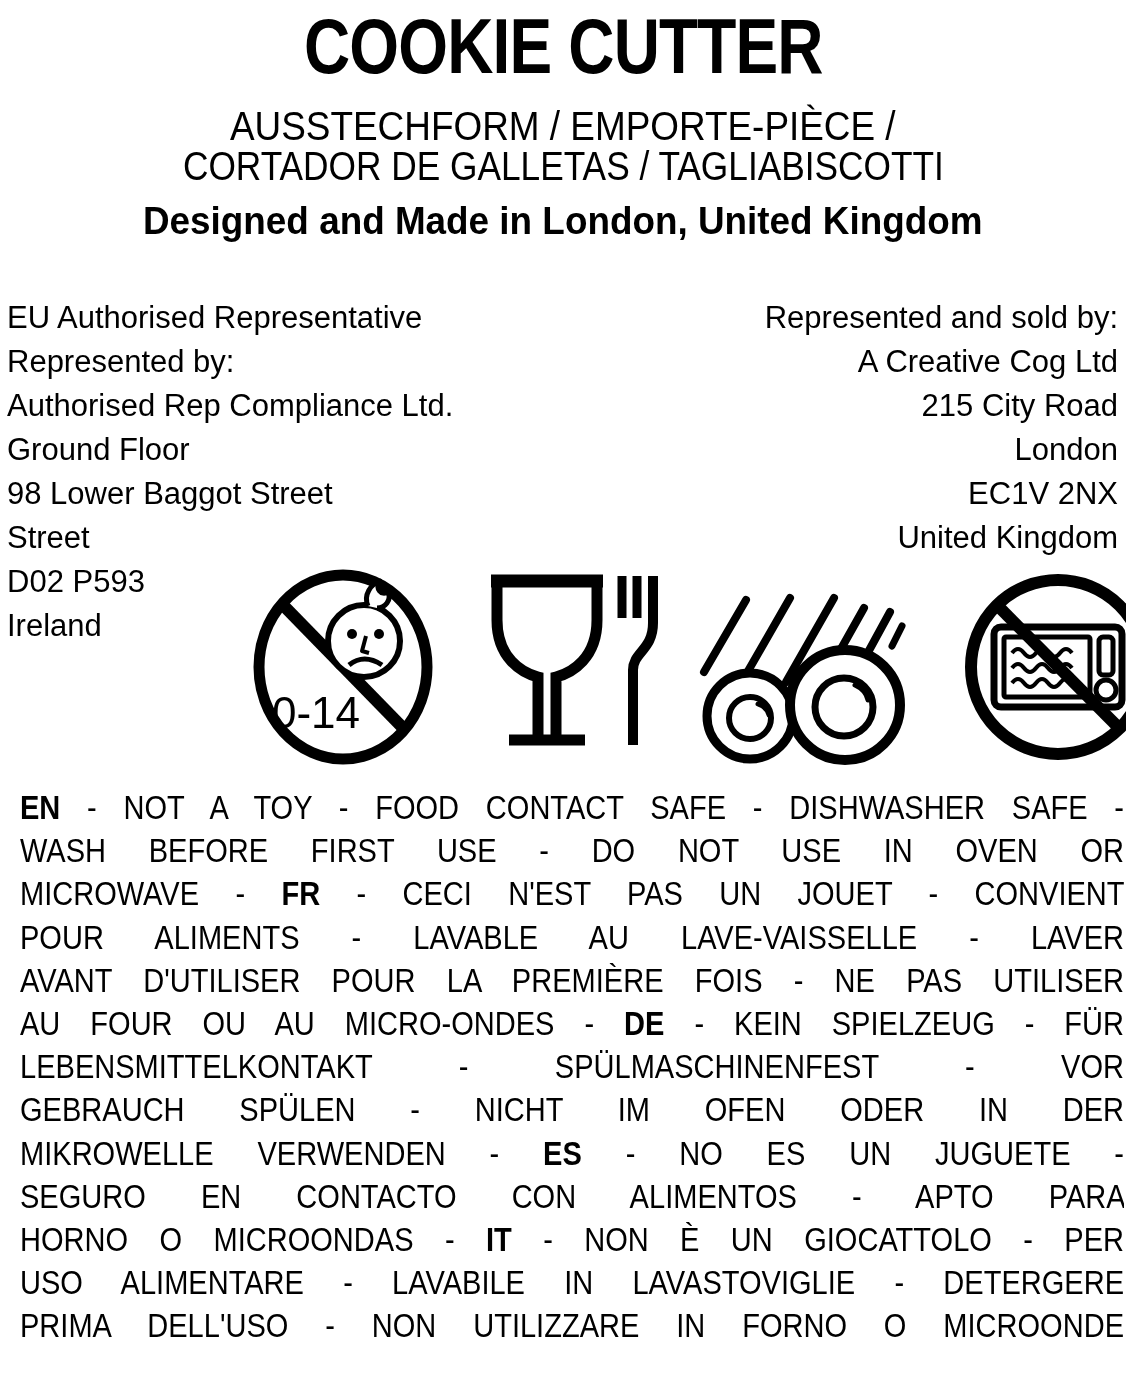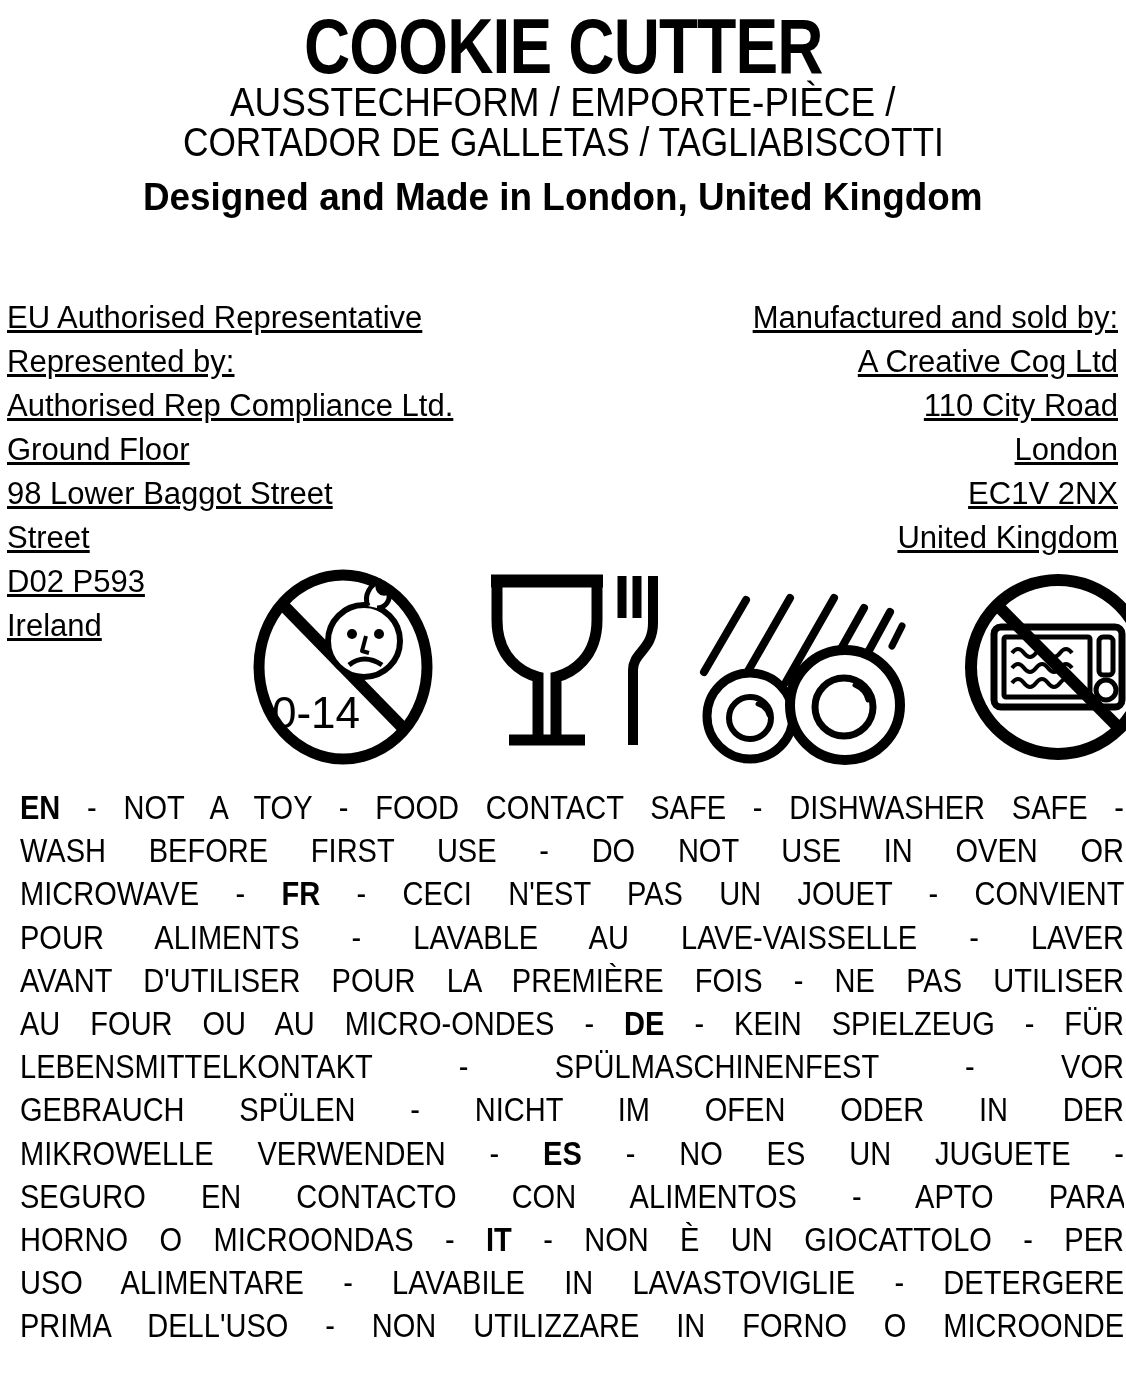--- a/index.html
+++ b/index.html
@@ -6,25 +6,25 @@
   body{
     width:1126px;height:1392px;
     background:#ffffff;color:#000000;
     font-family:"Liberation Sans", sans-serif;
     position:relative;overflow:hidden;
   }
   .cond{display:inline-block;white-space:nowrap;transform:scaleX(var(--sx,1));}
   
   .header{text-align:center;padding-top:14px;}
   .title{font-size:78px;font-weight:bold;line-height:64px;letter-spacing:-1px;}
-  .subtitle{margin-top:4px;}
+  .subtitle{margin-top:28px;}
   .subtitle div{line-height:40px;font-size:41px;}
   .made-in{margin-top:16px;font-size:38px;font-weight:bold;line-height:38px;}
   
-  .addr{position:absolute;top:296px;font-size:31px;line-height:44px;text-decoration:underline;}
+  .addr{position:absolute;top:296px;font-size:31px;line-height:44px;}
   .addr-left{left:7px;text-align:left;}
   .addr-right{right:8px;text-align:right;}
   
   .icons{position:absolute;left:252px;top:568px;display:flex;align-items:flex-end;}
   .icons svg{display:block;}
   .gap1{margin-right:48px;} .gap2{margin-right:26px;} .gap3{margin-right:38px;}
   
   .safety{position:absolute;left:20px;right:2px;top:786px;}
   .sline{height:43.2px;overflow:hidden;}
   .sin{
@@ -61,23 +61,23 @@
     <div>Represented by:</div>
     <div>Authorised Rep Compliance Ltd.</div>
     <div>Ground Floor</div>
     <div>98 Lower Baggot Street</div>
     <div>Street</div>
     <div>D02 P593</div>
     <div>Ireland</div>
   </div>
 
   <div class="addr addr-right">
-    <div>Manufactured and sold by:</div>
+    <div>Represented and sold by:</div>
     <div>A Creative Cog Ltd</div>
-    <div>110 City Road</div>
+    <div>215 City Road</div>
     <div>London</div>
     <div>EC1V 2NX</div>
     <div>United Kingdom</div>
   </div>
 
   <div class="icons">
 
     <svg class="gap1" width="182" height="198" viewBox="0 0 182 198" fill="none" stroke="#000" stroke-linecap="butt">
       <ellipse cx="91" cy="99" rx="84" ry="92" stroke-width="11"></ellipse>
       <line x1="31" y1="37" x2="152" y2="161" stroke-width="12"></line>

